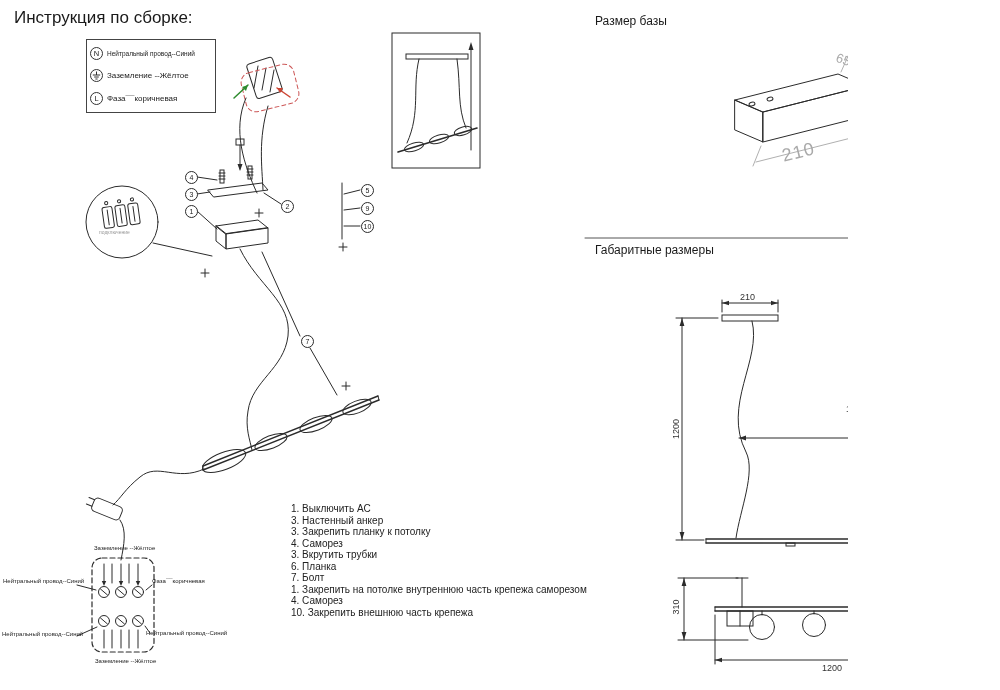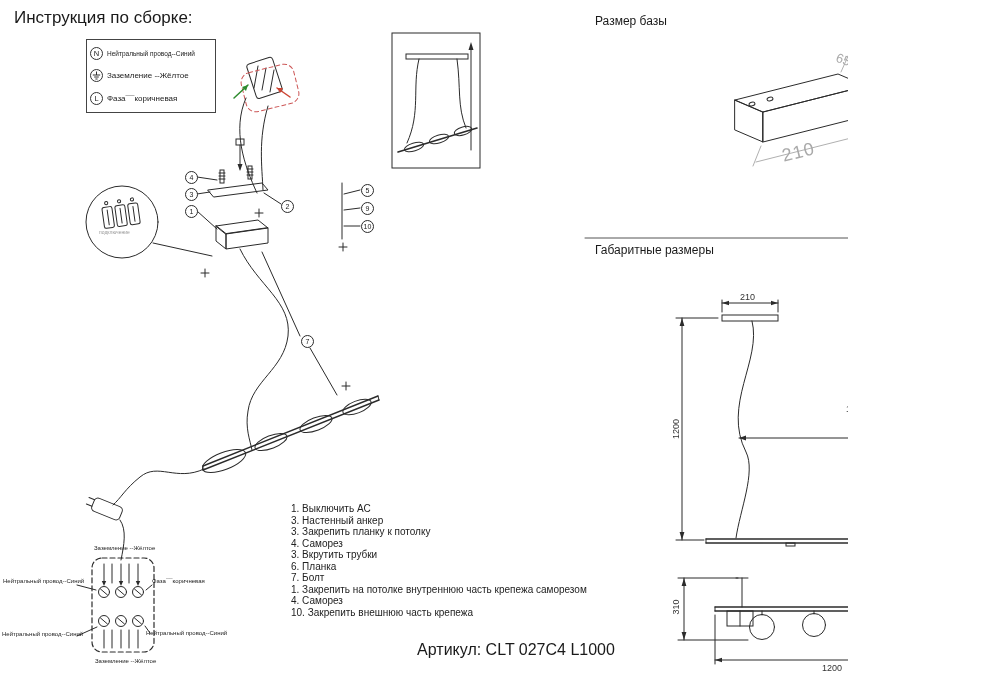--- a/index.html
+++ b/index.html
@@ -235,21 +235,20 @@
         <line x1="715" y1="660" x2="950" y2="660"></line>
         <polygon points="715,660 722,657.7 722,662.3" fill="#2b2b2b" stroke="none"></polygon>
         <polygon points="950,660 943,657.7 943,662.3" fill="#2b2b2b" stroke="none"></polygon>
       </g>
     </g>
   </svg>
 
   <div class="abs h1" style="left:14px;top:8px">Инструкция по сборке:</div>
   <div class="abs h2" style="left:595px;top:14px">Размер базы</div>
   <div class="abs h2" style="left:595px;top:243px">Габаритные размеры</div>
-  <div class="abs article" style="left:396px;top:641px">Артикул: CLT 027C4 L1000</div>
 
   <div class="abs legend" style="left:86px;top:39px;width:130px;height:74px">
     <div class="lrow">
       <span class="sym">N</span>
       <span class="ltext sm">Нейтральный провод--Синий</span>
     </div>
     <div class="lrow">
       <span class="sym">
         <svg width="9" height="10" viewBox="0 0 9 10">
             <g stroke="#333" stroke-width="1" fill="none">

